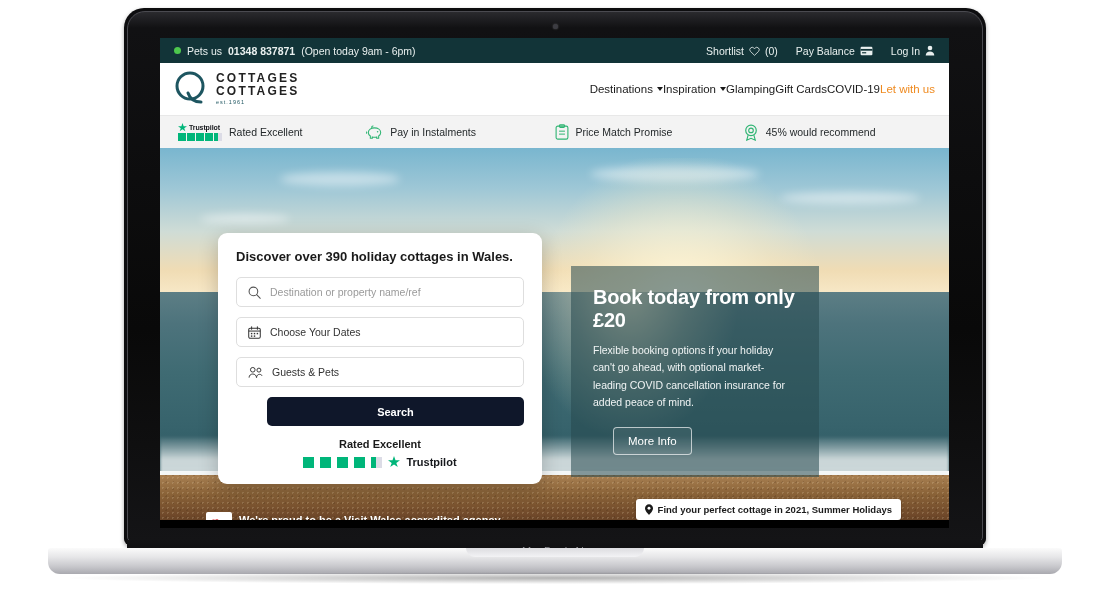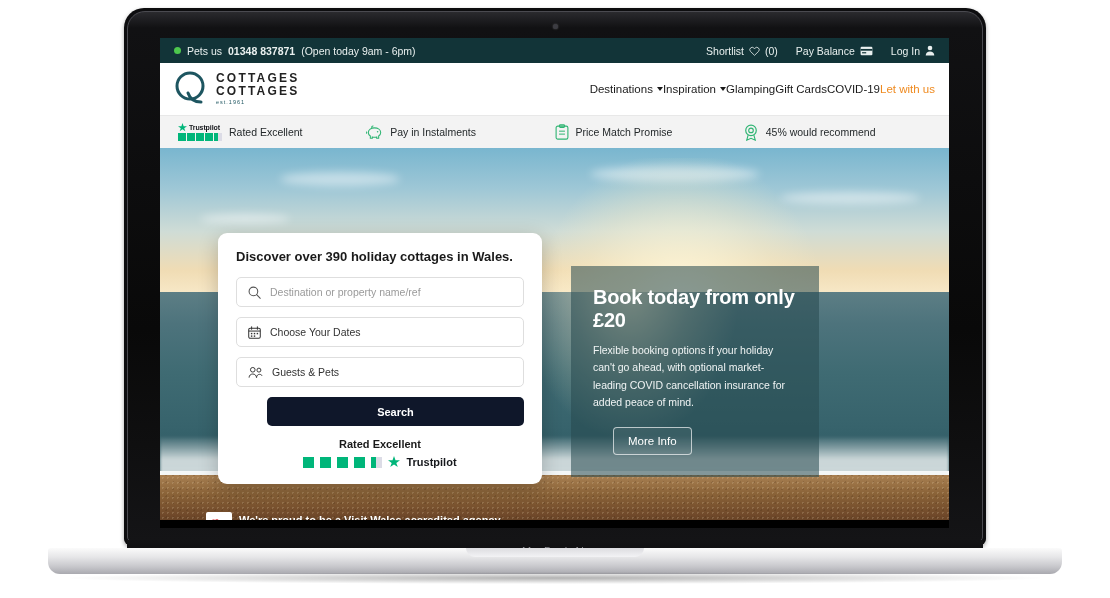--- a/index.html
+++ b/index.html
@@ -402,20 +402,27 @@
           <span class="sc-tp-name">Trustpilot</span>
         </div>
       </div>
 
       <div class="promo">
         <div class="promo-h">Book today from only £20</div>
         <div class="promo-p">Flexible booking options if your holiday can't go ahead, with optional market-leading COVID cancellation insurance for added peace of mind.</div>
         <div class="promo-btn">More Info</div>
       </div>
 
+      <div class="pin-badge">
+        <svg width="8" height="11" viewBox="0 0 12 16">
+          <path d="M6 0C2.7 0 0 2.7 0 6c0 4.4 6 10 6 10s6-5.6 6-10c0-3.3-2.7-6-6-6Z" fill="#1a1a1a"></path>
+          <circle cx="6" cy="6" r="2.2" fill="#fff"></circle>
+        </svg>
+        <span>Find your perfect cottage in 2021, Summer Holidays</span>
+      </div>
 
       <div class="wales-strip">
         <span class="flag">
           <svg class="dragon" width="19" height="10" viewBox="0 0 19 10">
             <path d="M1 7c1-2 3-3 5-2 1-1 3-1 4 .5 1.5-.5 3 0 4 1 1-.8 2.5-.5 3 .5-1 .5-2 .4-3 0-.8 1-2.4 1.4-3.6.7C9 9 6.5 9.4 5 8.4 3.6 9 2 8.6 1 7Z" fill="#d6262b"></path>
           </svg>
         </span>
         <span>We're proud to be a Visit Wales accredited agency</span>
       </div>
 

